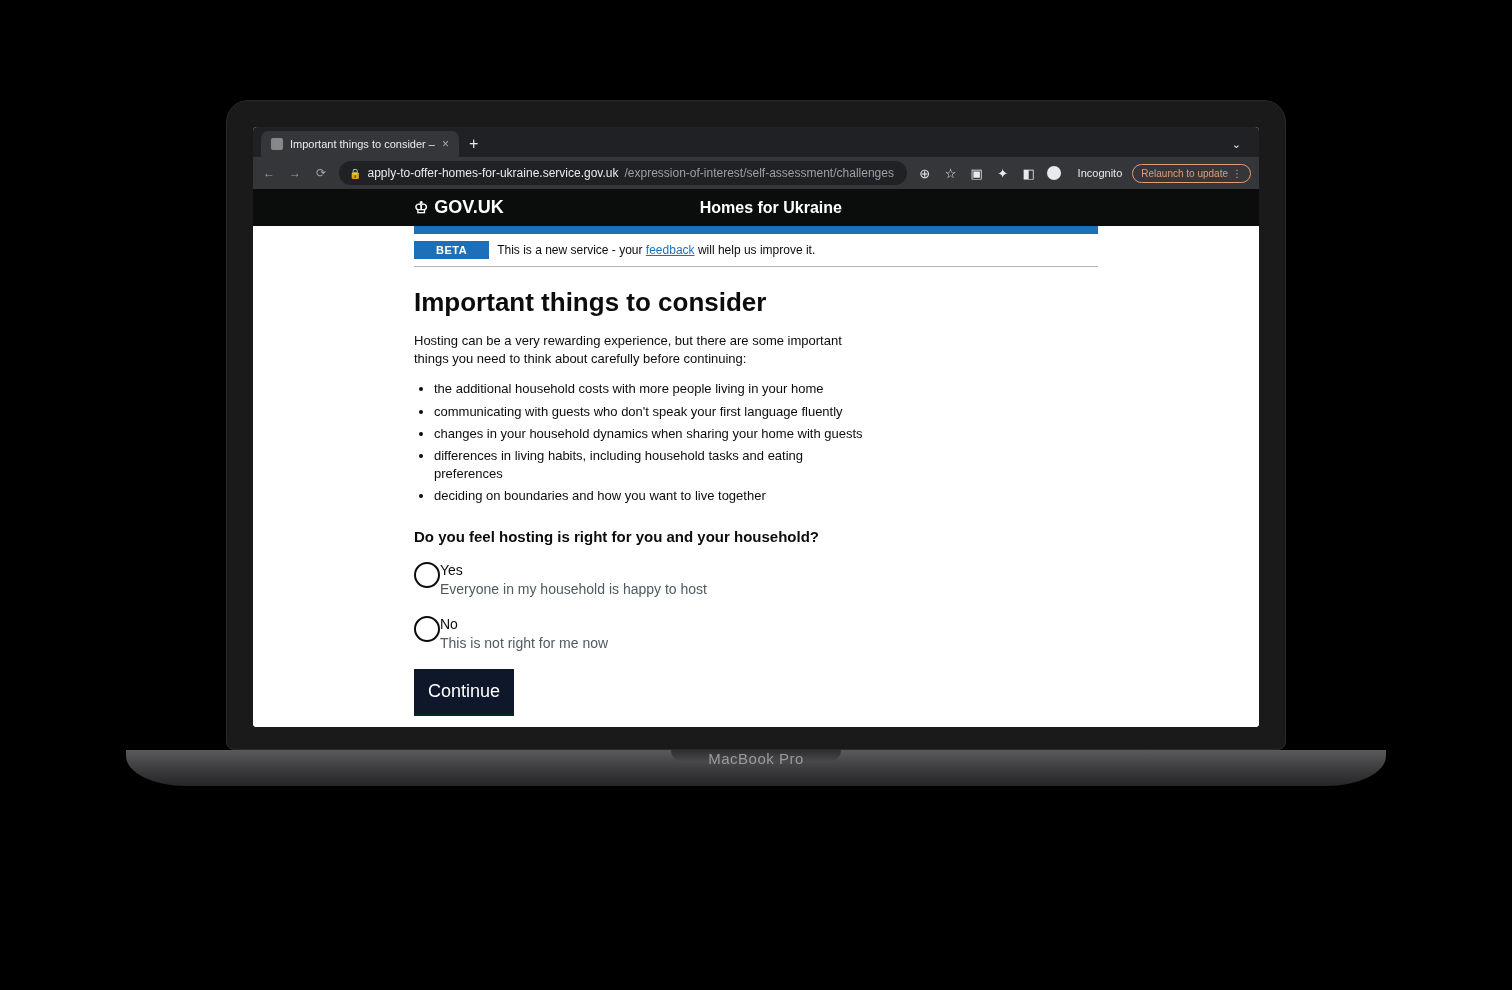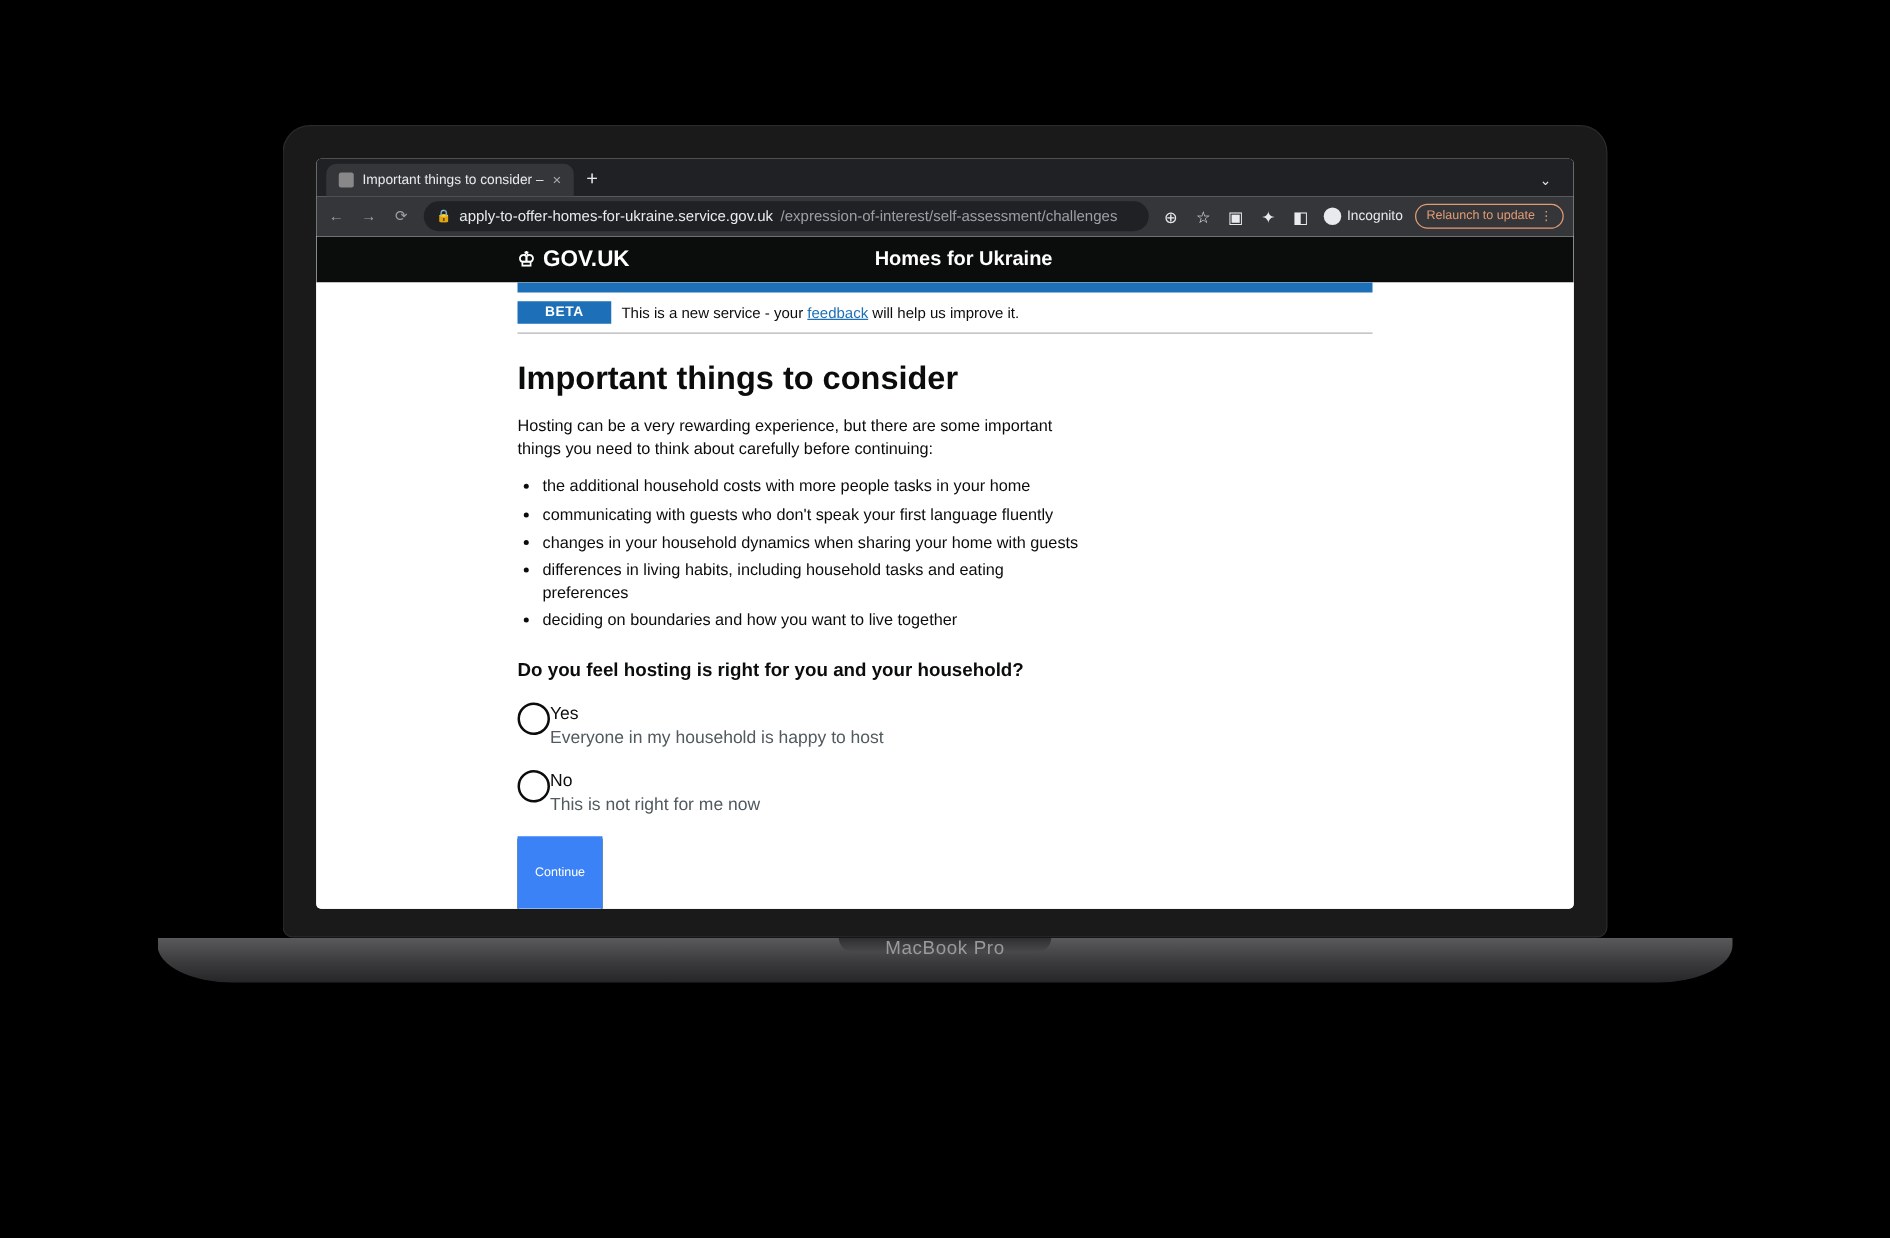--- a/index.html
+++ b/index.html
@@ -106,21 +106,21 @@
     padding:0 10px;
     color:#9aa0a6;
     gap:6px;
     overflow:hidden;
   }
   .omnibox .lock{font-size:10px;}
   .omnibox .dom{color:#e8eaed;}
   .omnibox .path{color:#9aa0a6;}
   .tbicons{display:flex;align-items:center;gap:10px;}
   .tbicon{width:16px;height:16px;display:flex;align-items:center;justify-content:center;color:#e8eaed;font-size:13px;}
-  .incog{display:flex;align-items:center;gap:5px;color:#e8eaed;font-size:11px;}
+  .incog{display:flex;align-items:center;gap:17px;color:#e8eaed;font-size:11px;}
   .incog .hat{width:14px;height:14px;background:#e8eaed;border-radius:50%;}
   .relaunch{
     border:1px solid #e39b73;
     color:#e39b73;
     border-radius:12px;
     padding:3px 8px;
     font-size:10px;
     display:flex;align-items:flex-start;gap:4px;
   }
 
@@ -187,22 +187,22 @@
   .content ul li{margin-bottom:4px;line-height:1.4;}
   .question{font-weight:700;font-size:15px;color:#0b0c0c;margin:22px 0 16px;}
   .radio-item{display:flex;align-items:flex-start;gap:0;margin-bottom:18px;}
   .radio{
     width:26px;height:26px;border:2px solid #0b0c0c;border-radius:50%;
     flex:0 0 auto;margin-top:1px;cursor:pointer;
   }
   .radio-label{font-size:14px;color:#0b0c0c;line-height:1.3;}
   .radio-hint{font-size:14px;color:#505a5f;margin-top:2px;}
   .continue{
-    background:#3b82f6;color:#fff;border:none;
-    padding:24px 14px;font-size:10px;cursor:pointer;
+    background:#0f172a;color:#fff;border:none;
+    padding:12px 14px;font-size:18px;cursor:pointer;
     box-shadow:0 2px 0 #002d18;
   }
   .blue-wrap{background:#fff;}
   .blue-wrap .govuk-width{padding-left:18px;padding-right:18px;}
 </style>
 </head>
 <body>
 
 <div class="laptop">
   <div class="screen-bezel">
@@ -265,21 +265,21 @@
                 <span>
                   <span>This is a new service - your </span><a href="#">feedback</a><span> will help us improve it.</span>
                 </span>
               </div>
             </div>
 
             <div class="content">
               <h1>Important things to consider</h1>
               <p class="lede">Hosting can be a very rewarding experience, but there are some important things you need to think about carefully before continuing:</p>
               <ul>
-                <li>the additional household costs with more people tasks in your home</li>
+                <li>the additional household costs with more people living in your home</li>
                 <li>communicating with guests who don't speak your first language fluently</li>
                 <li>changes in your household dynamics when sharing your home with guests</li>
                 <li>differences in living habits, including household tasks and eating preferences</li>
                 <li>deciding on boundaries and how you want to live together</li>
               </ul>
 
               <div class="question">Do you feel hosting is right for you and your household?</div>
 
               <div class="radio-item">
                 <span class="radio"></span>

